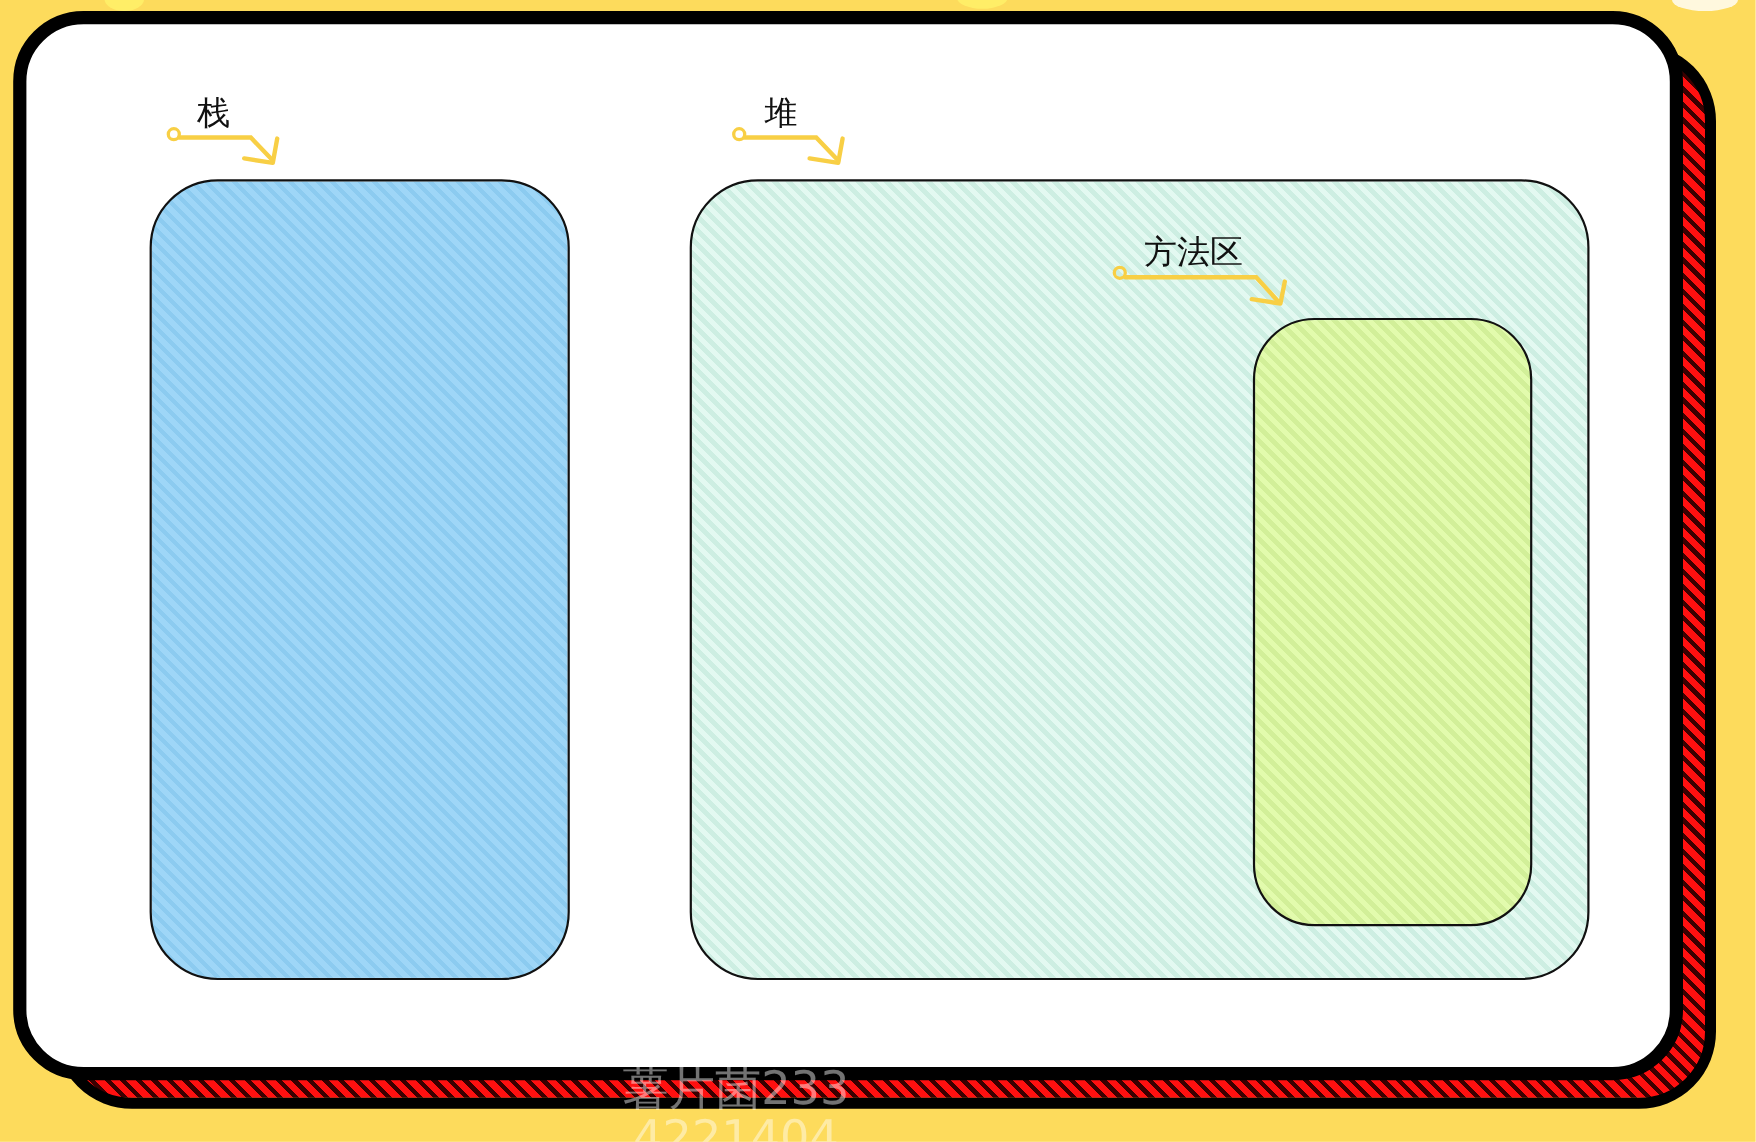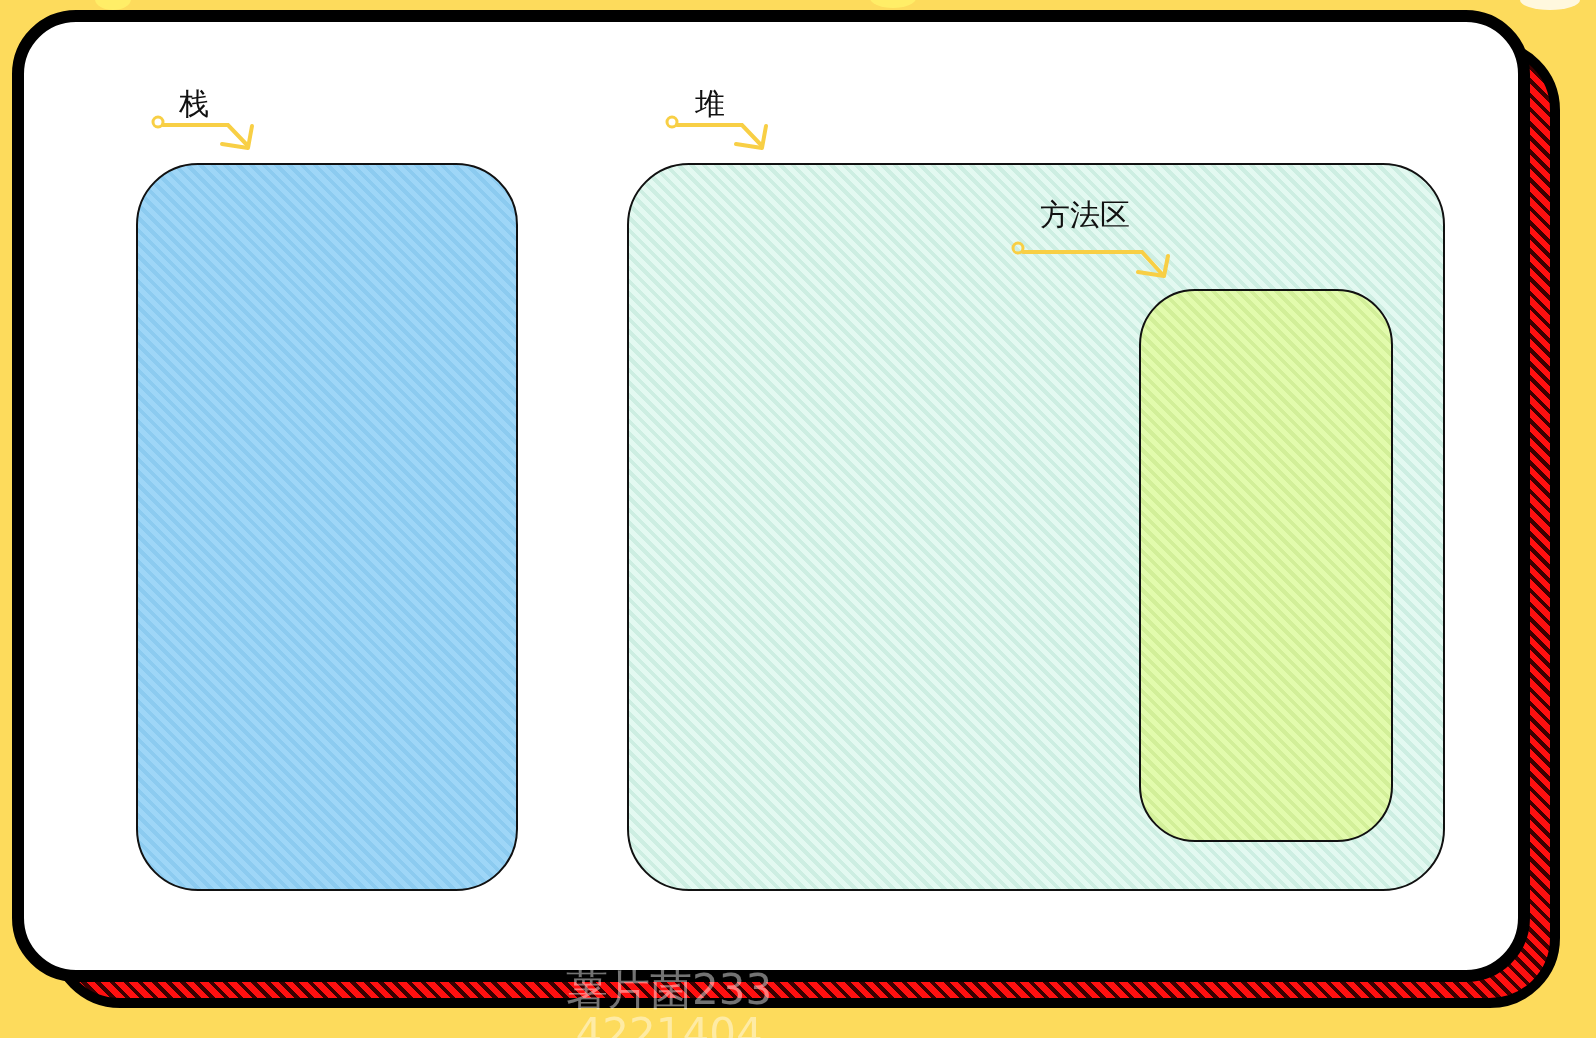--- a/index.html
+++ b/index.html
@@ -62,21 +62,21 @@
 
 <div class="region heap"></div>
 <span class="label" style="left:695px;top:89px;">堆</span>
 <svg class="arrow" style="left:664px;top:114px;" width="110" height="44">
   <circle cx="8" cy="8" r="5" fill="none" stroke="#f8cf45" stroke-width="3"></circle>
   <path d="M13 11 L78 11 L98 32" fill="none" stroke="#f8cf45" stroke-width="4" stroke-linecap="round"></path>
   <path d="M72 30 L98 34 L102 12" fill="none" stroke="#f8cf45" stroke-width="4" stroke-linecap="round" stroke-linejoin="round"></path>
 </svg>
 
 <div class="region method"></div>
-<span class="label" style="left:1040px;top:202px;font-family:Liberation Mono, monospace;">方法区</span>
+<span class="label" style="left:1040px;top:215px;">方法区</span>
 <svg class="arrow" style="left:1010px;top:240px;" width="170" height="44">
   <circle cx="8" cy="8" r="5" fill="none" stroke="#f8cf45" stroke-width="3"></circle>
   <path d="M13 12 L132 12 L152 34" fill="none" stroke="#f8cf45" stroke-width="4" stroke-linecap="round"></path>
   <path d="M128 32 L154 36 L158 16" fill="none" stroke="#f8cf45" stroke-width="4" stroke-linecap="round" stroke-linejoin="round"></path>
 </svg>
 
 <div class="watermark">
   <div>薯片菌233</div>
   <div>4221404</div>
 </div>

